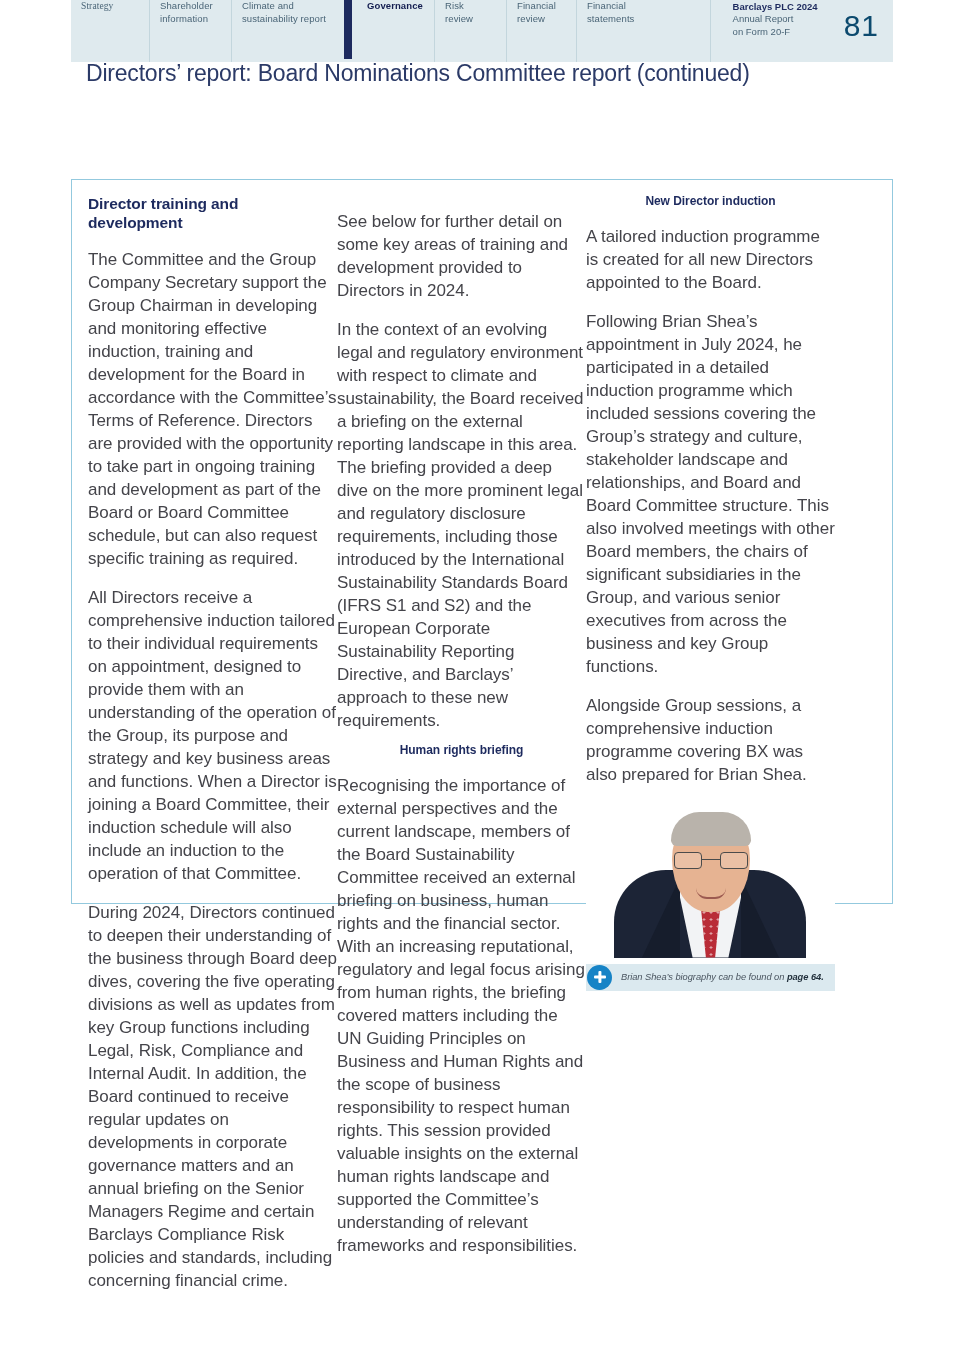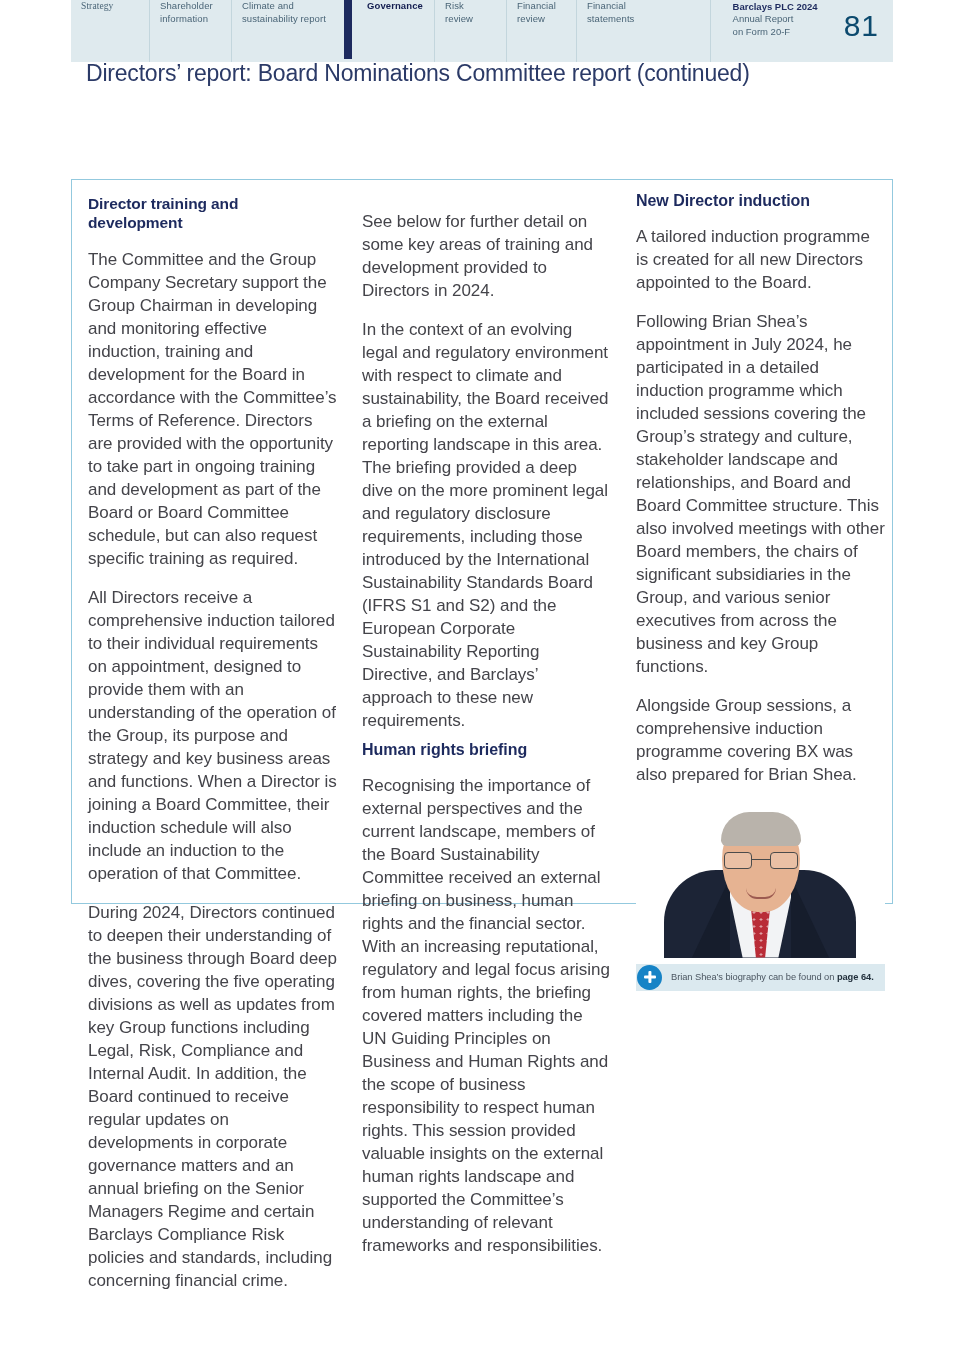--- a/index.html
+++ b/index.html
@@ -108,43 +108,43 @@
     top: 179px;
     width: 822px;
     height: 725px;
     border: 1.5px solid #93c9de;
     box-sizing: border-box;
     background: #ffffff;
     padding: 14px 16px 10px 16px;
   }
   .columns {
     display: flex;
-    gap: 25px;
     height: 100%;
   }
   .col {
     width: 249px;
     flex: 0 0 249px;
   }
 
   h2.sec-head {
     margin: 0 0 3px 0;
     font-size: 15.5px;
     line-height: 19px;
     font-weight: bold;
     color: #1d2a5e;
     letter-spacing: -0.1px;
   }
   h3.sub-head {
     margin: 0 0 2px 0;
-    font-size: 16px;
+    font-size: 12px;
     line-height: 14.5px;
     font-weight: bold;
     color: #1d2a5e;
     letter-spacing: -0.05px;
+    text-align: center;
   }
   h3.sub-head.first { margin-top: 0; }
 
   p.body {
     margin: 16px 0 11px 0;
     font-size: 17px;
     line-height: 23px;
     color: #44444a;
     letter-spacing: -0.05px;
   }
@@ -318,20 +318,21 @@
     left: 50%; top: 50%;
     width: 3.2px; height: 12px;
     transform: translate(-50%, -50%);
   }
   .callout-text {
     font-size: 9.3px;
     line-height: 12px;
     color: #4a5560;
     margin-left: 9px;
     letter-spacing: -0.05px;
+    font-style: italic;
   }
   .callout-text b { color: #23313d; font-weight: bold; }
 </style>
 </head>
 <body>
 
 <div class="nav-strip">
 
   <div class="nav-tab" style="width:78px">
     <span class="tab-line">Strategy</span>

